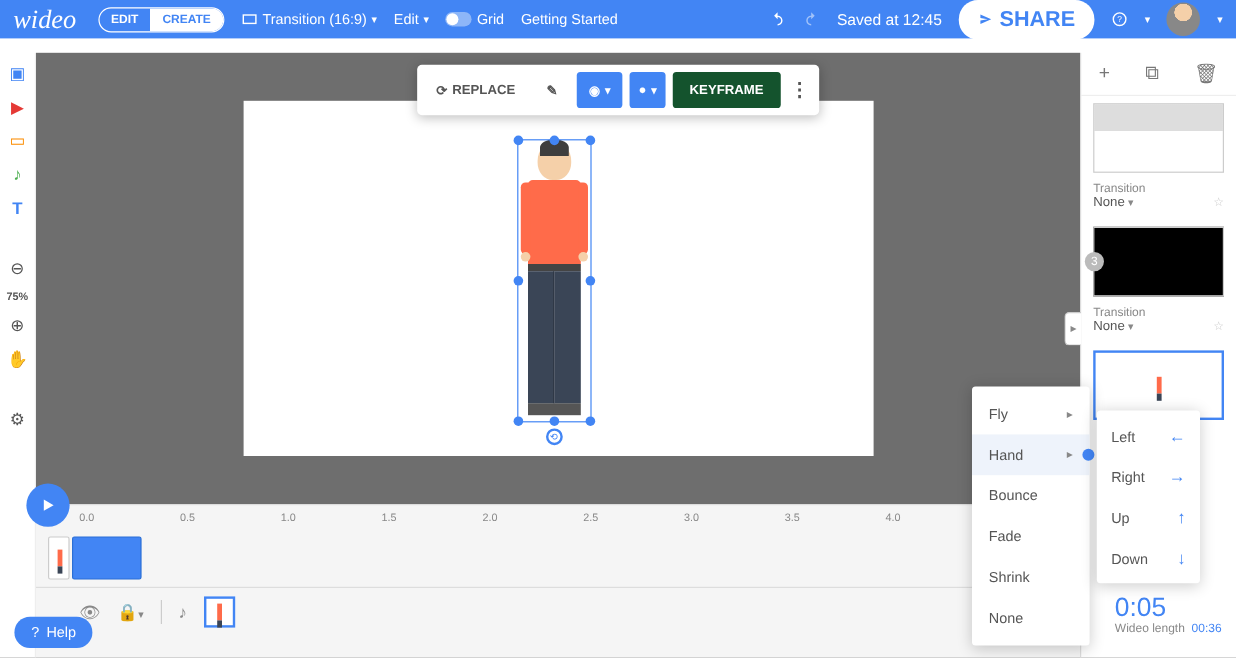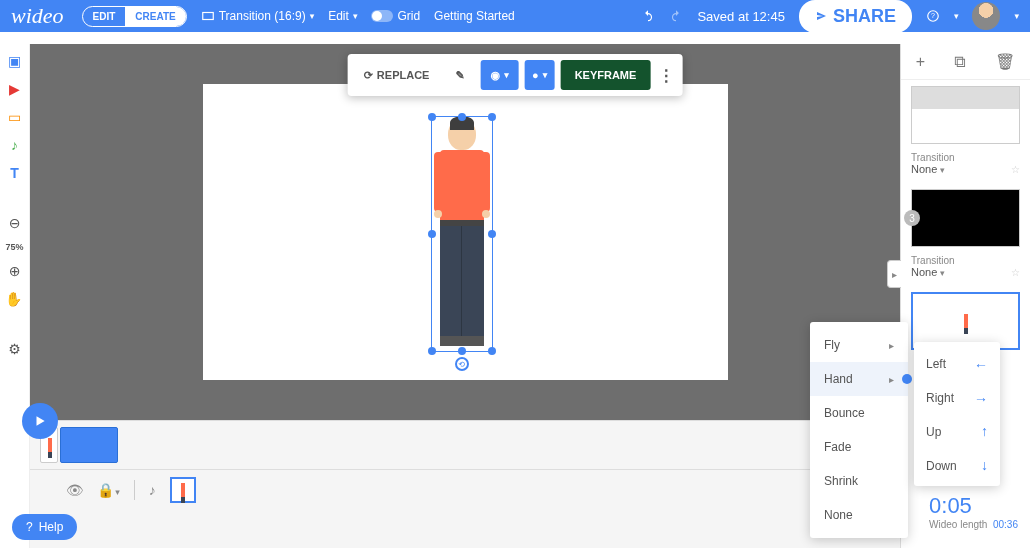--- a/index.html
+++ b/index.html
@@ -235,20 +235,31 @@
     <span class="char-mini"></span>
   </div>
 </div>
 
 <div class="timeline">
   <div class="play-btn">
     <svg width="14" height="14" viewBox="0 0 24 24">
         <path d="M6 4l14 8-14 8z"></path>
       </svg>
   </div>
+  <div class="ruler">
+    <span style="left:36px">0.0</span>
+    <span style="left:120px">0.5</span>
+    <span style="left:204px">1.0</span>
+    <span style="left:288px">1.5</span>
+    <span style="left:372px">2.0</span>
+    <span style="left:456px">2.5</span>
+    <span style="left:540px">3.0</span>
+    <span style="left:624px">3.5</span>
+    <span style="left:708px">4.0</span>
+  </div>
   <div class="tl-tracks">
     <div class="tl-clip c1"><span class="char-mini" style="margin:10px 7px"></span></div>
     <div class="tl-clip c2"></div>
   </div>
   <div class="tl-bottom">
     <span class="ico">👁</span>
     <span class="ico">🔒<span class="chev">▾</span></span>
     <span style="width:1px;height:20px;background:#ccc"></span>
     <span class="ico">♪</span>
     <div class="tl-mini">

